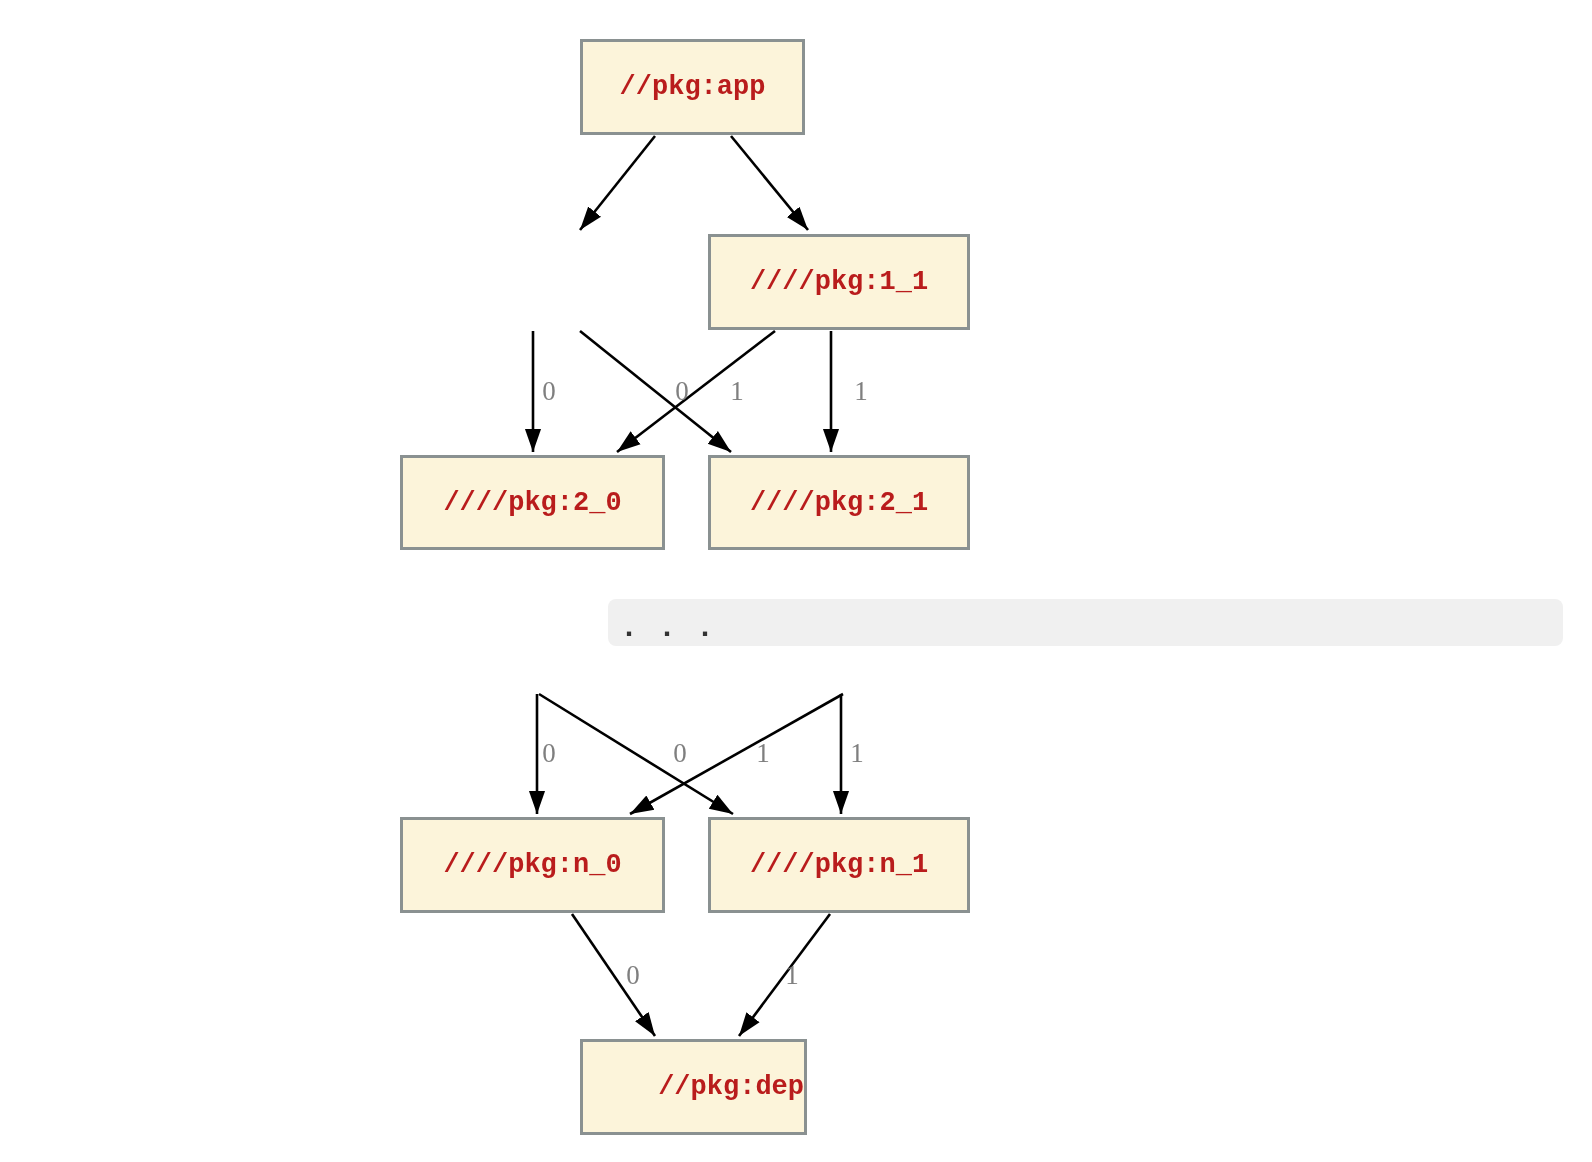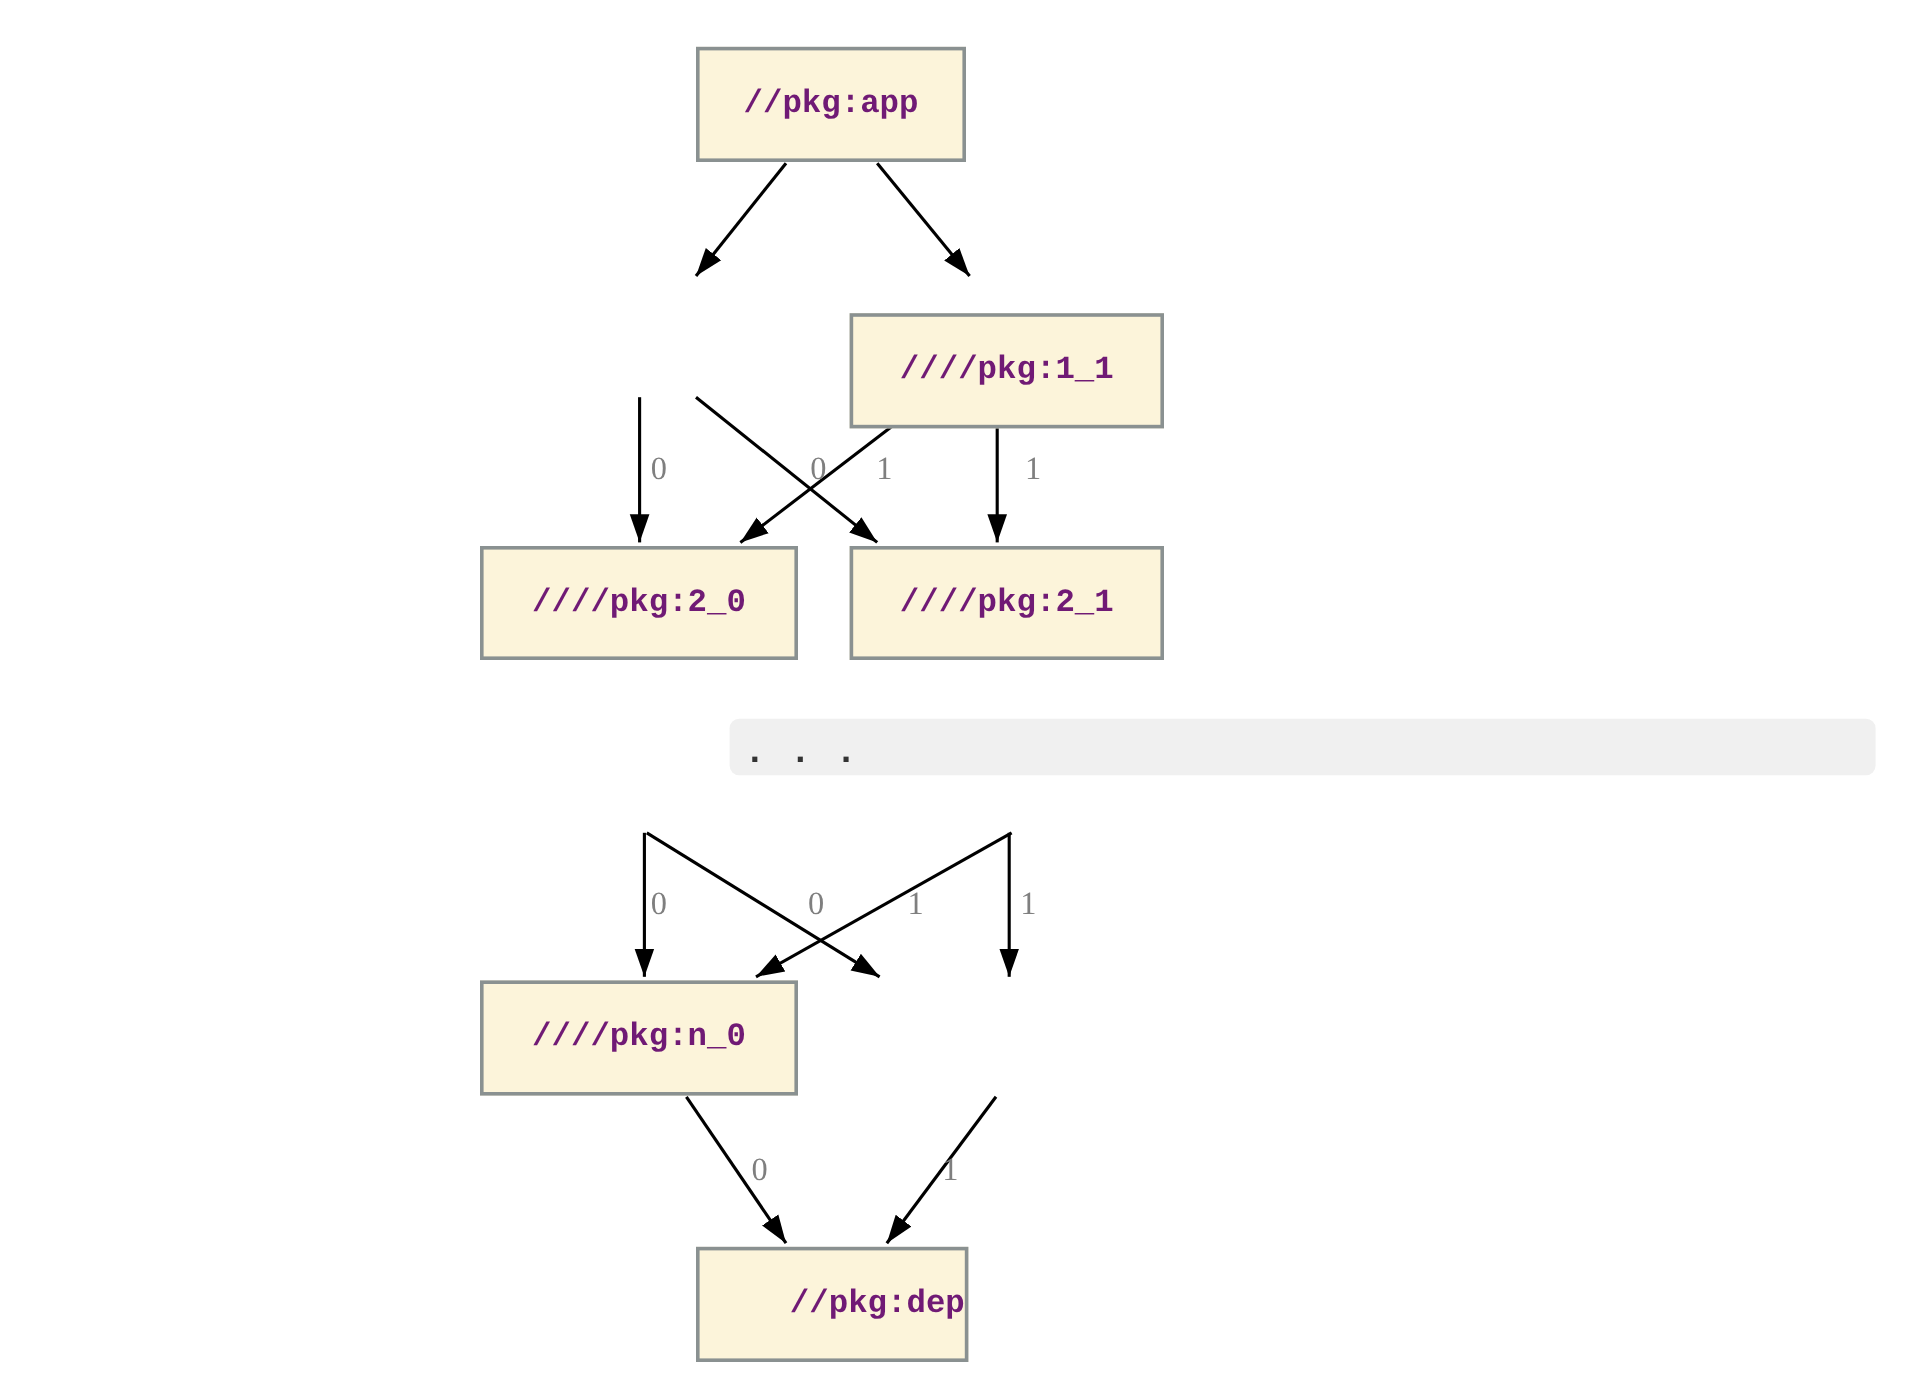--- a/index.html
+++ b/index.html
@@ -13,26 +13,26 @@
   svg.edge-layer{position:absolute;left:0;top:0;width:1592px;height:1162px;}
   svg.edge-layer line{stroke:var(--edge, #000);stroke-width:2.6;fill:none;}
   svg.edge-layer marker path{fill:var(--edge, #000);stroke:none;}
 
   .node{
     position:absolute;
     background:var(--node-fill, #fcf4da);
     border:3px solid var(--node-border, #8a9191);
     display:flex;align-items:center;justify-content:center;
     font-family:"Liberation Mono", monospace;
-    font-weight:700;font-size:27px;color:#701a75;
+    font-weight:700;font-size:27px;color:#b91c1c;
     white-space:nowrap;
   }
   .n-app {left:580px;top:39px;  width:219px;height:90px;}
   .n-1_0 {left:400px;top:234px; width:259px;height:90px;}
-  .n-1_1 {left:708px;top:234px; width:256px;height:90px;margin-top:27px;}
+  .n-1_1 {left:708px;top:234px; width:256px;height:90px;}
   .n-2_0 {left:400px;top:455px; width:259px;height:89px;}
   .n-2_1 {left:708px;top:455px; width:256px;height:89px;}
   .n-n_0 {left:400px;top:817px; width:259px;height:90px;}
   .n-n_1 {left:708px;top:817px; width:256px;height:90px;}
   .n-dep {left:580px;top:1039px;width:221px;height:90px;justify-content:flex-end;}
 
   .band{
     position:absolute;
     left:608px;top:599px;width:955px;height:47px;
     background:var(--band-fill, #f0f0f0);
@@ -102,20 +102,23 @@
     <span>////pkg:2_1</span>
   </div>
 
   <div class="band">
     <span class="dots">. . .</span>
   </div>
 
   <div class="node n-n_0">
     <span>////pkg:n_0</span>
   </div>
+  <div class="node n-n_1">
+    <span>////pkg:n_1</span>
+  </div>
   <div class="node n-dep">
     <span>//pkg:dep</span>
   </div>
 
   <span class="elabel el-r1a">0</span>
   <span class="elabel el-r1b">0</span>
   <span class="elabel el-r1c">1</span>
   <span class="elabel el-r1d">1</span>
 
   <span class="elabel el-r2a">0</span>

